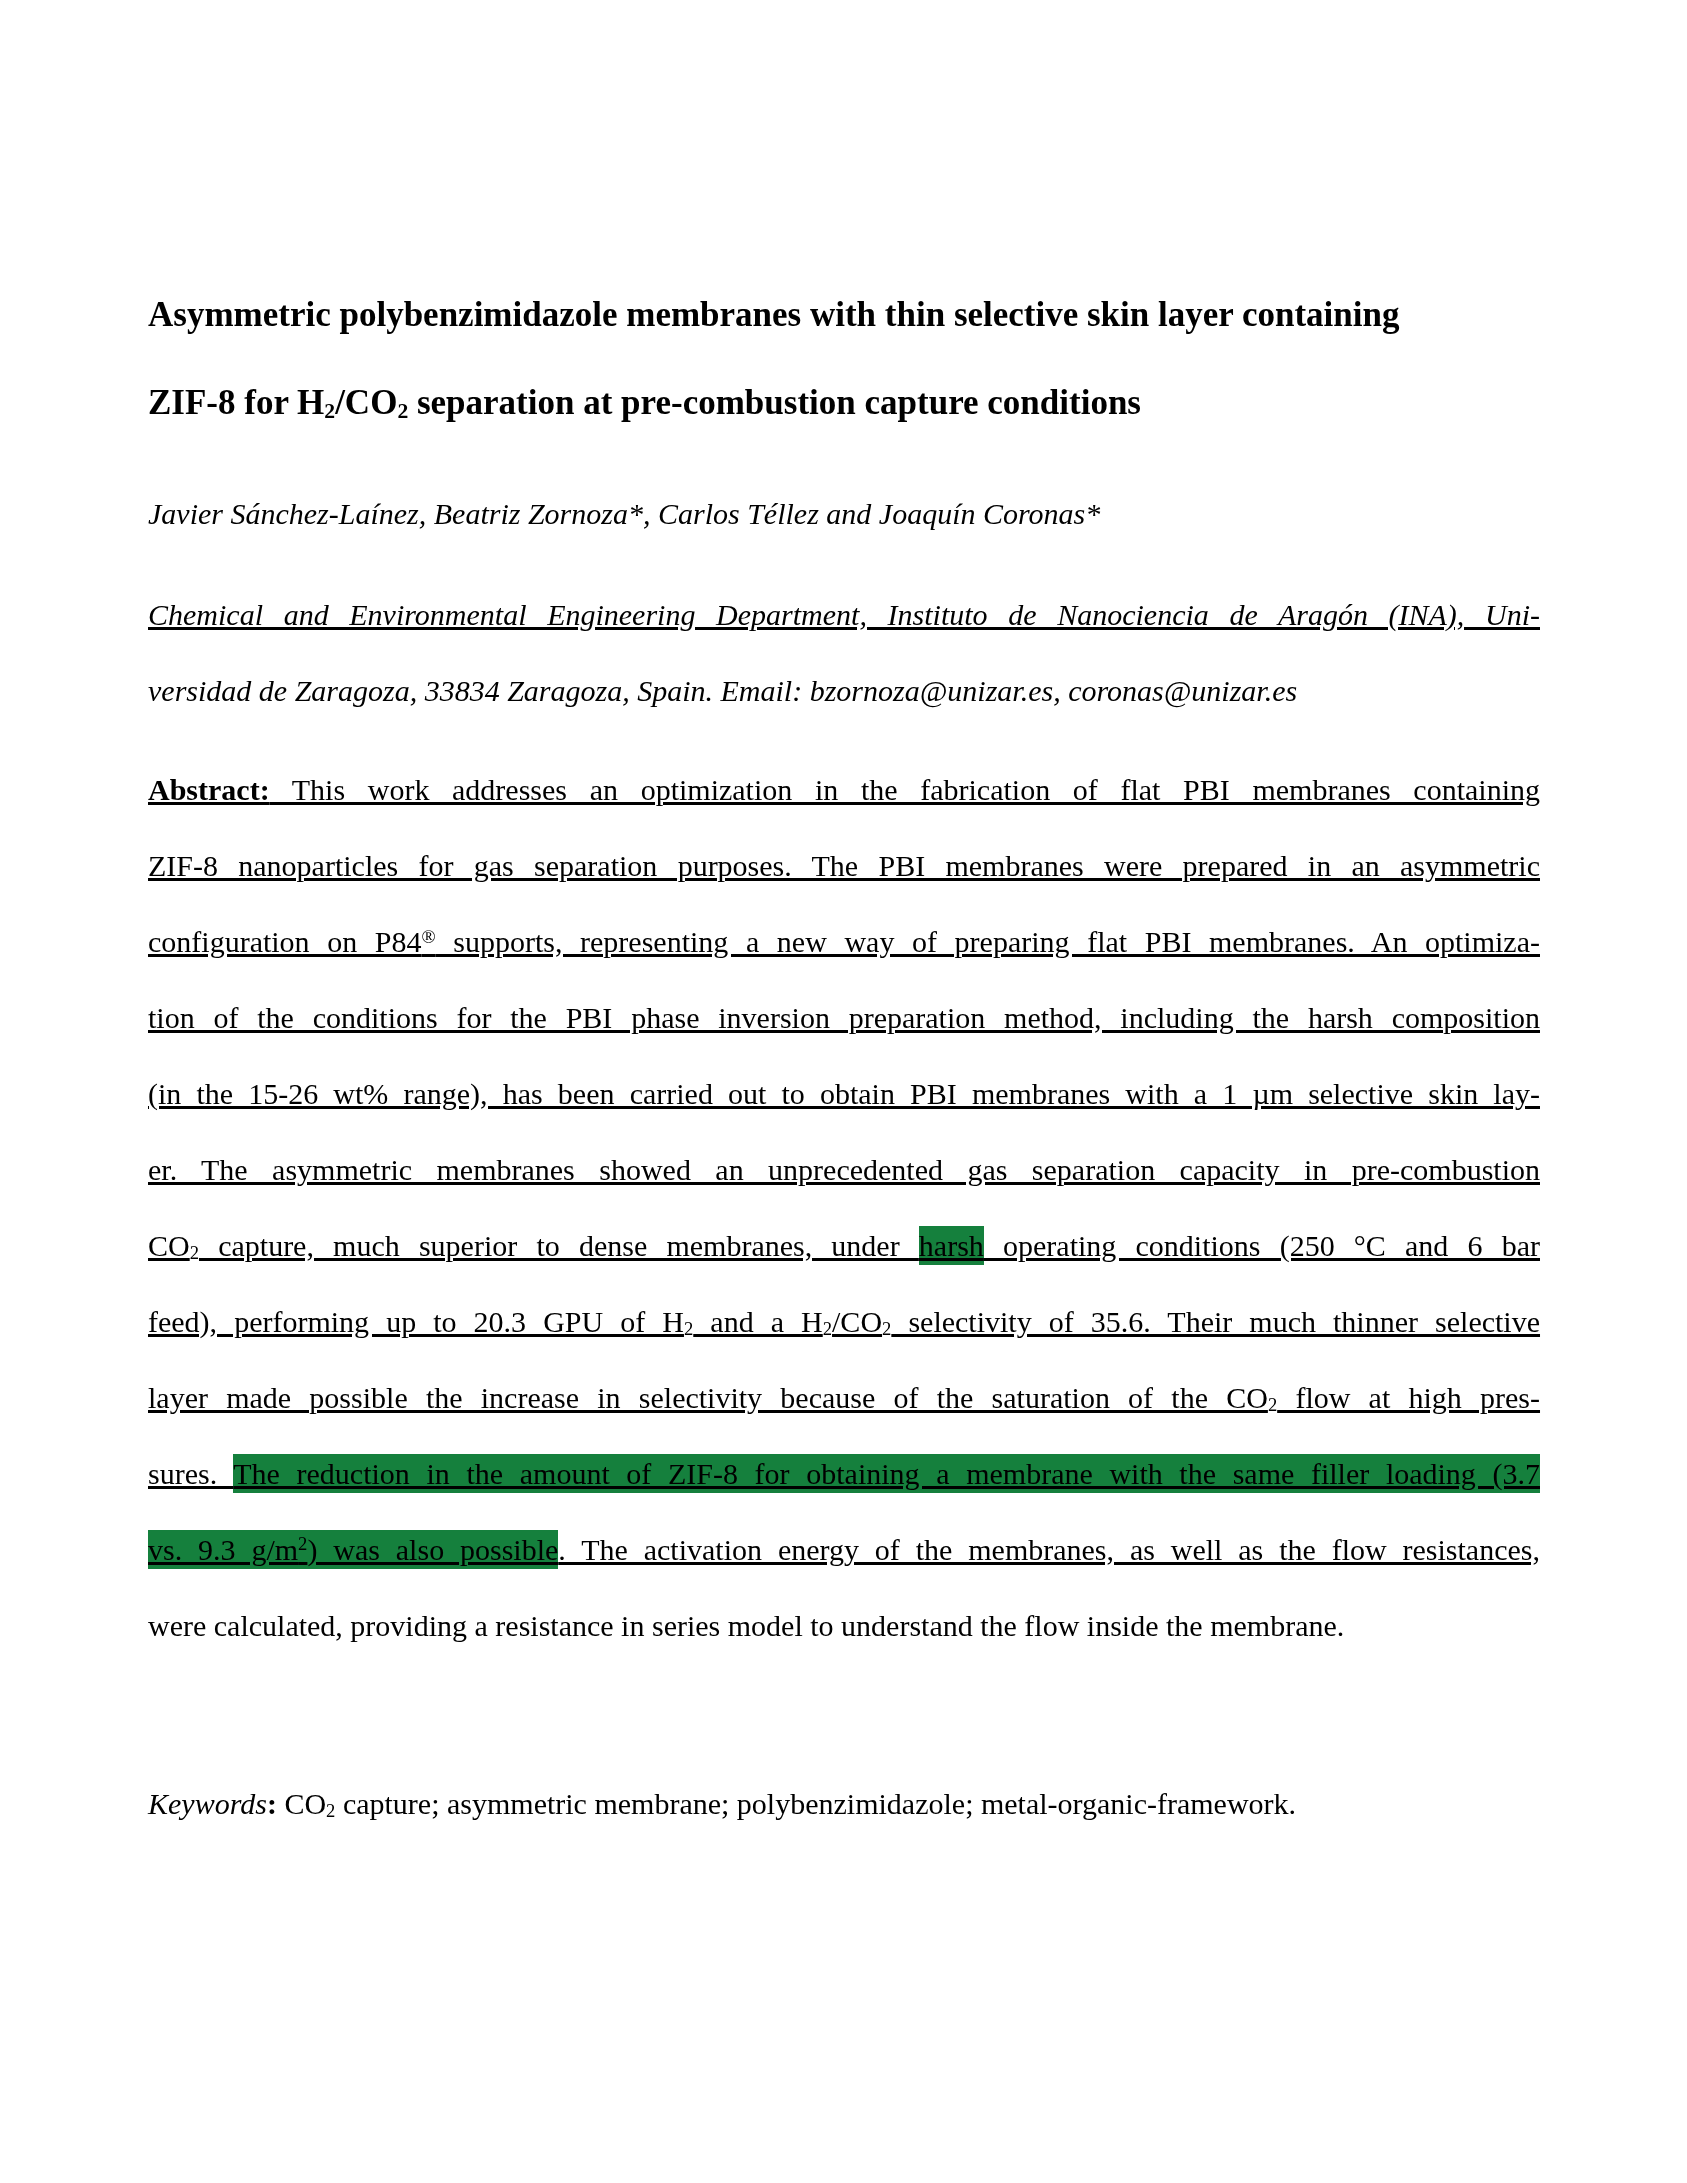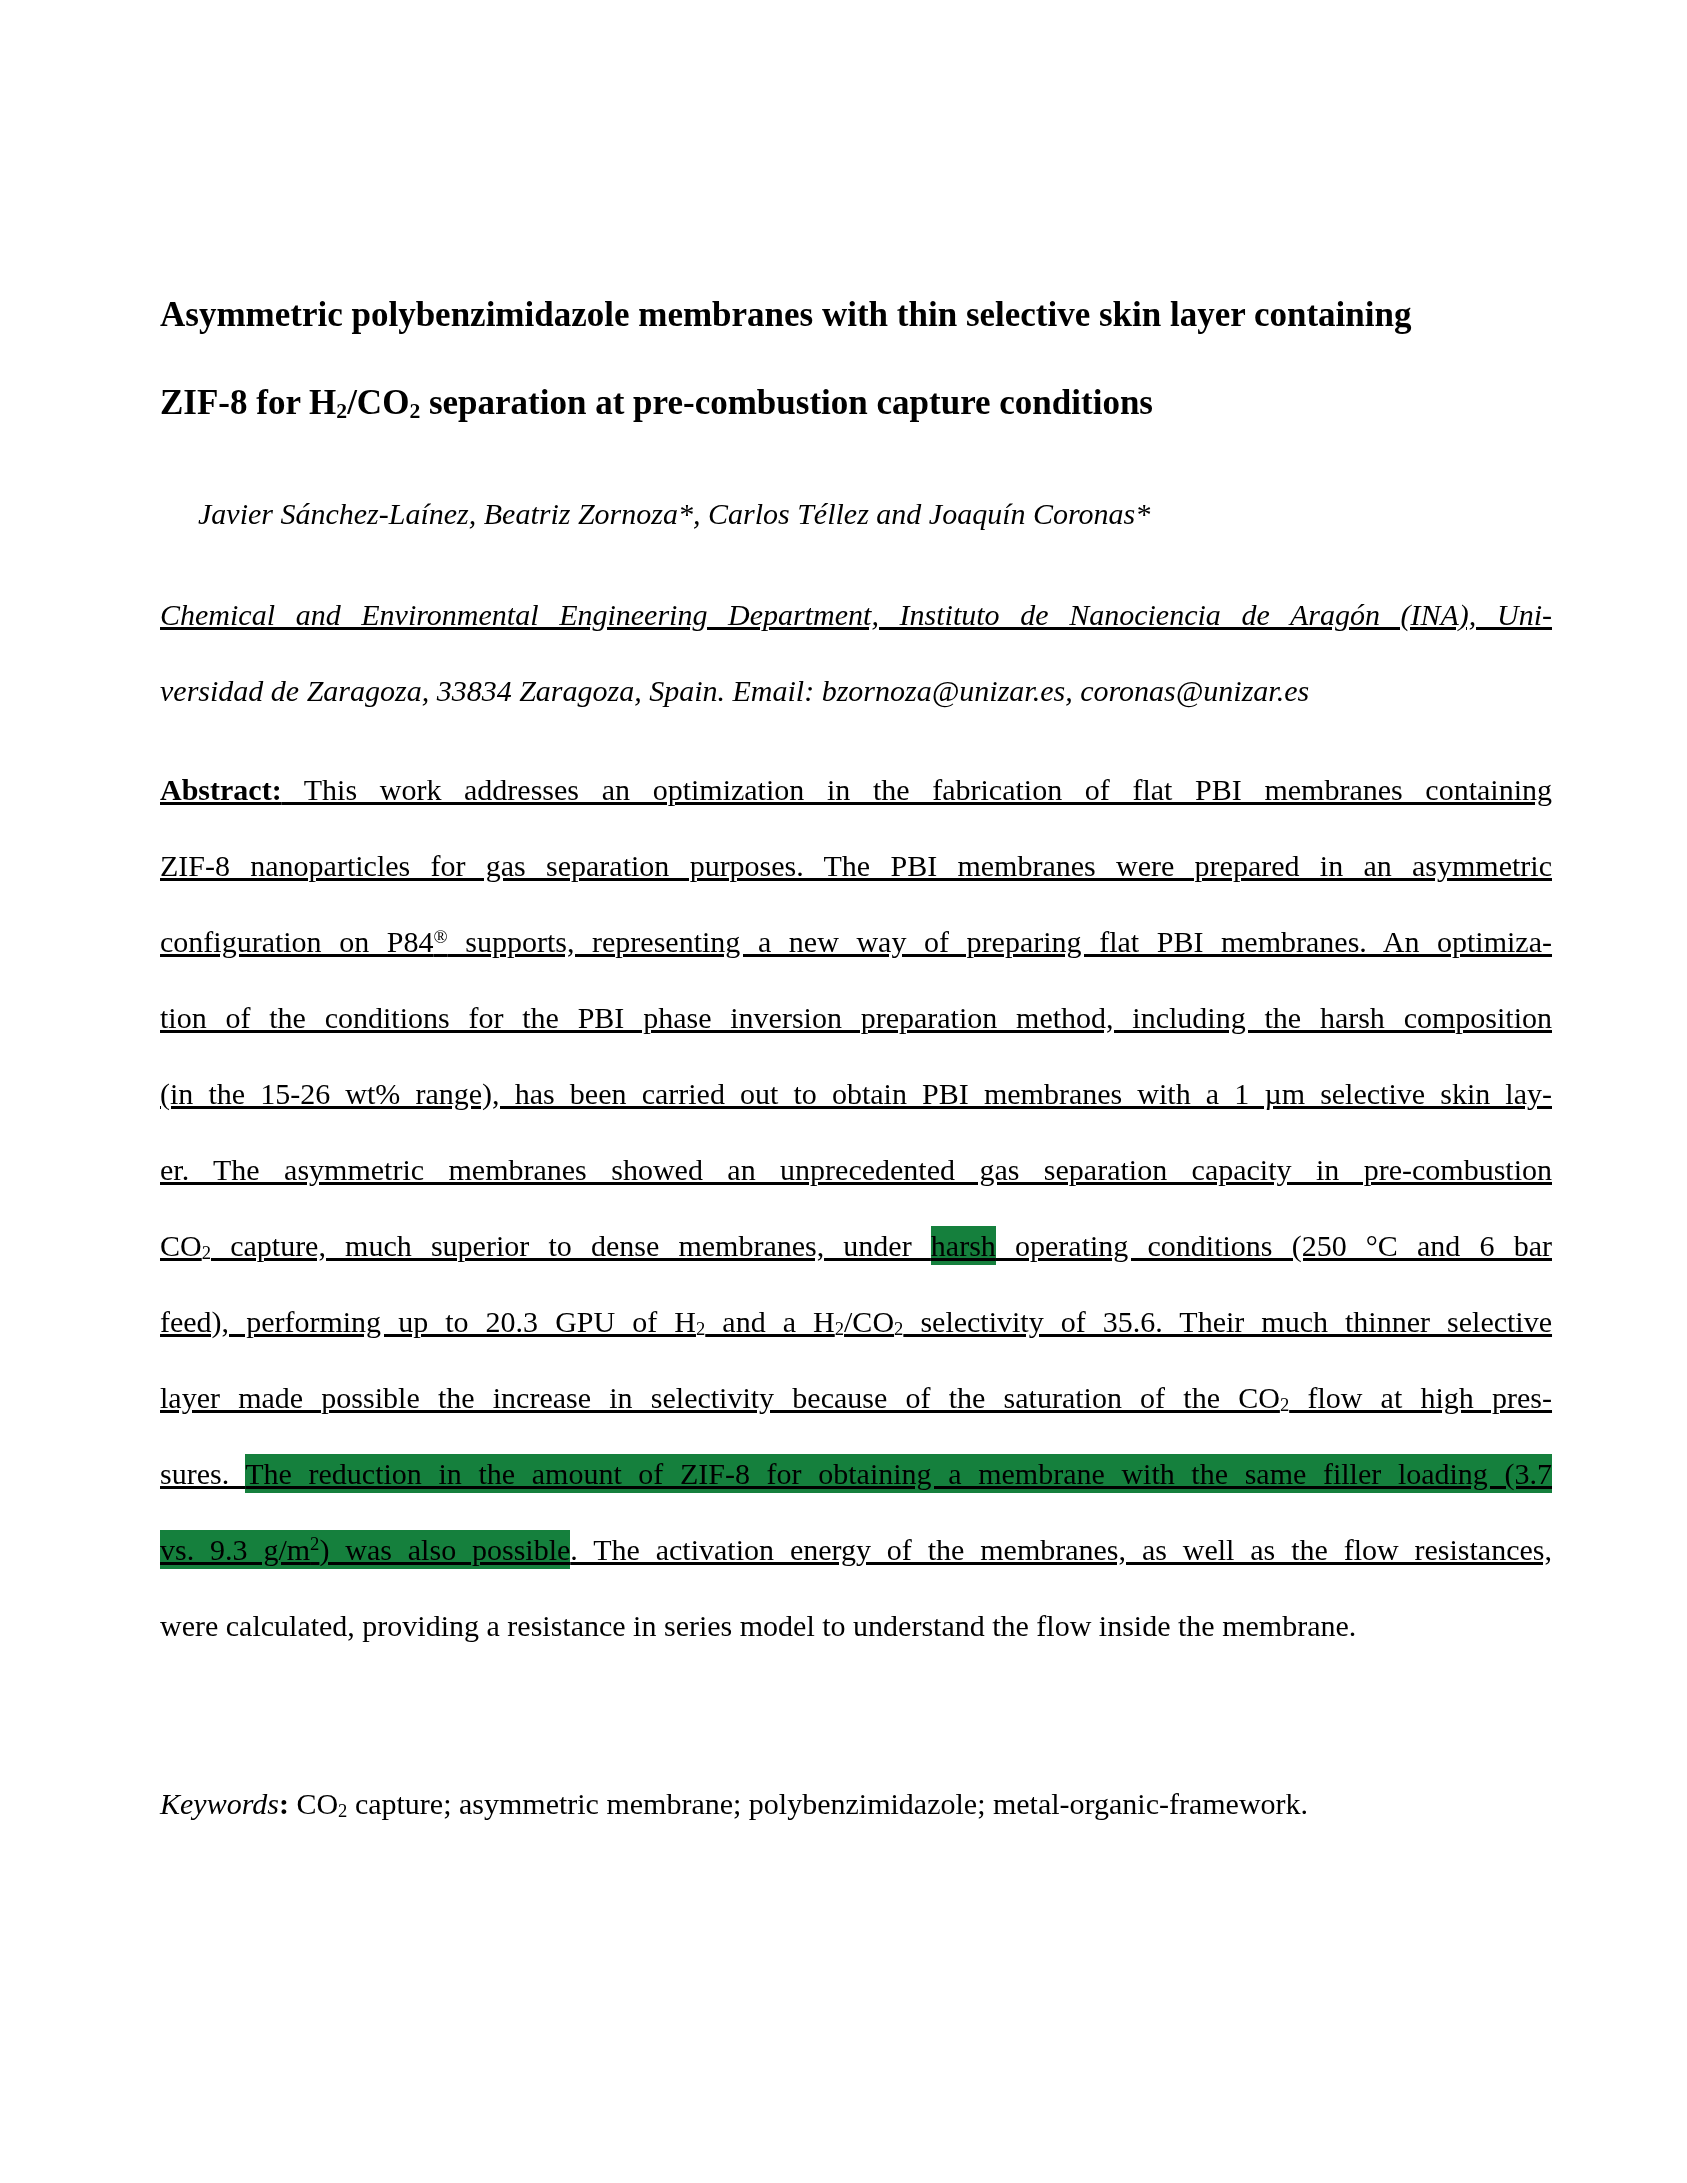--- a/index.html
+++ b/index.html
@@ -7,42 +7,41 @@
     width: 1688px;
     height: 2183px;
     background: #ffffff;
     color: #000000;
     font-family: "Liberation Serif", "DejaVu Serif", serif;
     position: relative;
     overflow: hidden;
   }
   .block {
     position: absolute;
-    left: 160px;
+    left: 148px;
     width: 1392px;
   }
   .line { white-space: nowrap; }
   .line.just {
     white-space: normal;
     text-align: justify;
     text-align-last: justify;
     text-decoration: underline;
   }
   #title {
     top: 271px;
     font-size: 35px;
     line-height: 88px;
     font-weight: bold;
   }
   #authors {
     top: 476px;
     font-size: 30px;
     line-height: 76px;
     font-style: italic;
-    margin-left: 38px;
   }
   #affiliation {
     top: 577px;
     font-size: 30px;
     line-height: 76px;
     font-style: italic;
   }
   #abstract {
     top: 752px;
     font-size: 30px;

